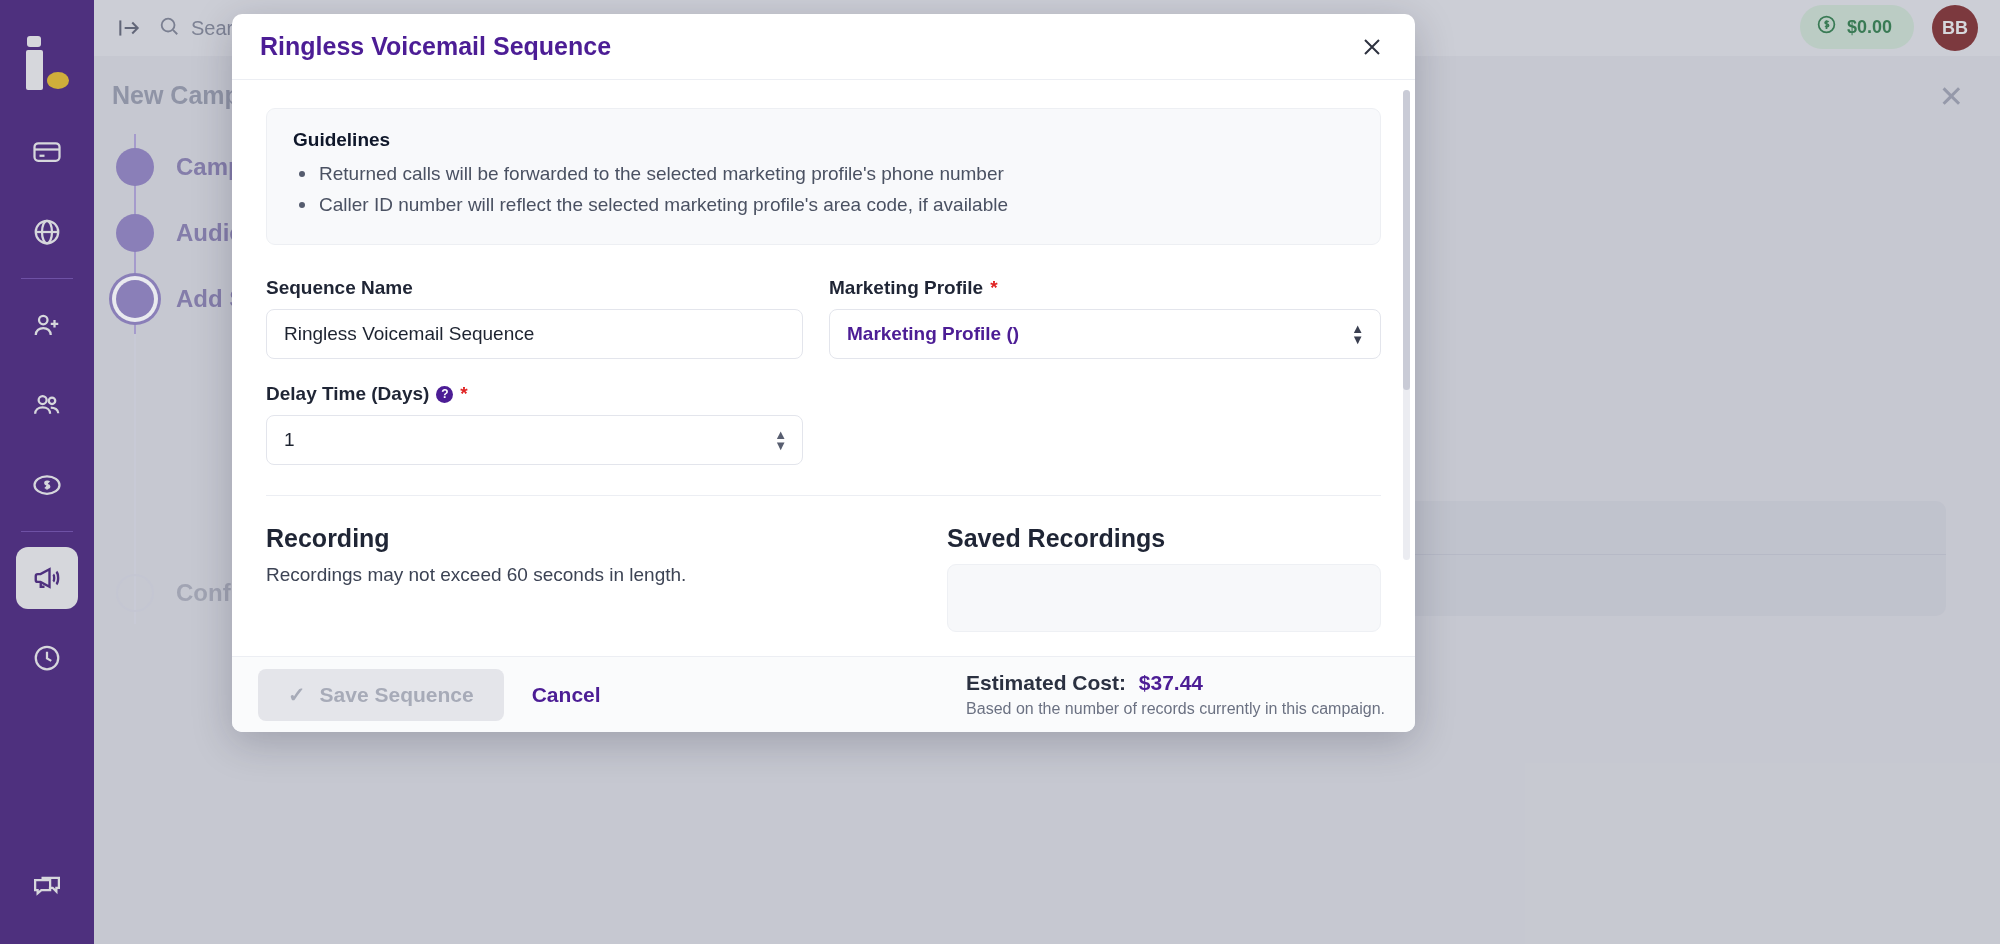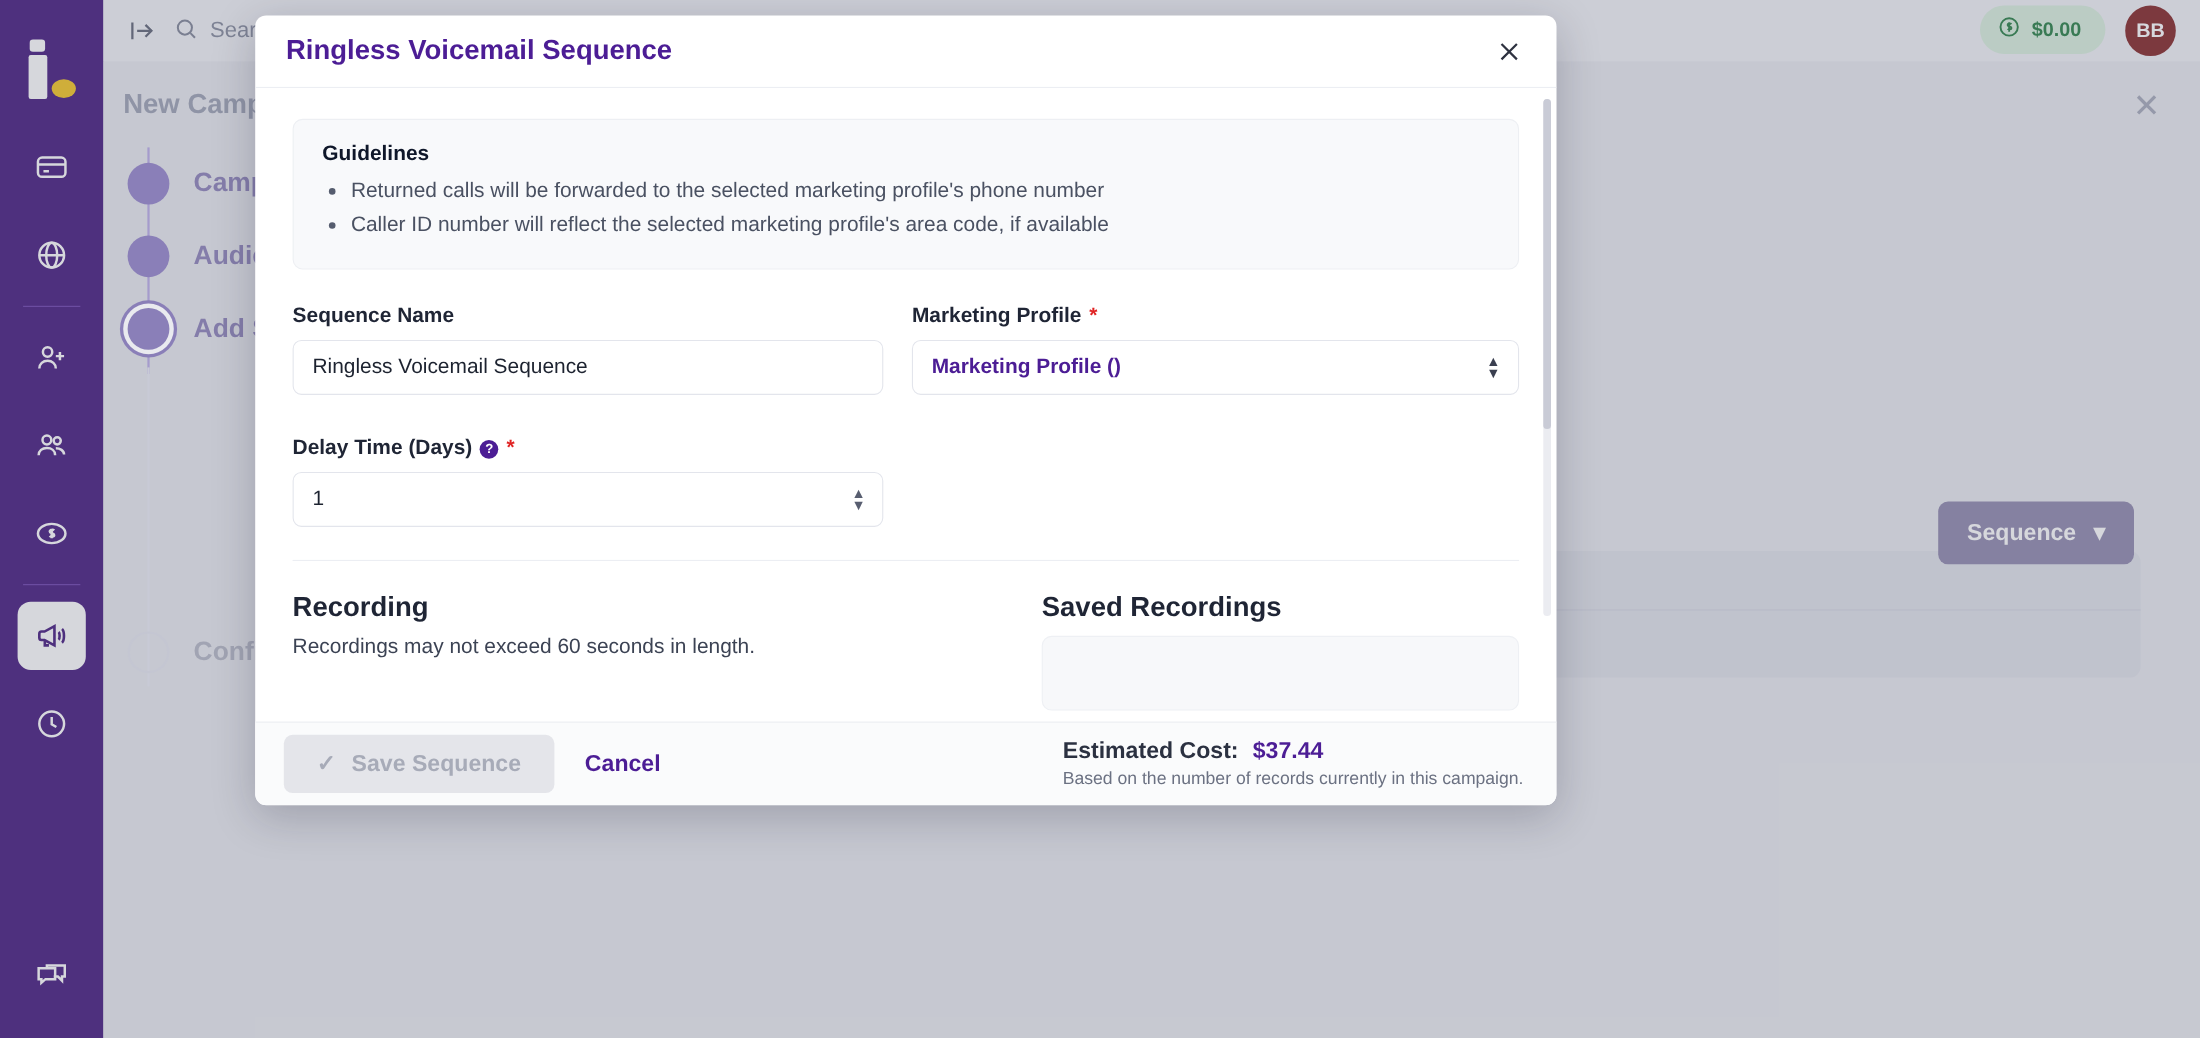--- a/index.html
+++ b/index.html
@@ -170,21 +170,21 @@
   .guidelines li {
     font-size: 19px; color: #4a5162; line-height: 1.35;
     padding-left: 26px; position: relative; margin-bottom: 5px;
   }
   .guidelines li::before {
     content: ""; position: absolute; left: 6px; top: 10px;
     width: 6px; height: 6px; border-radius: 50%; background: #555c6e;
   }
 
   .form-grid {
-    display: grid; grid-template-columns: 537px 1fr; gap: 14px 26px;
+    display: grid; grid-template-columns: 537px 1fr; gap: 0 26px;
   }
   .field { margin-bottom: 24px; }
   .field-label {
     font-size: 19px; font-weight: 700; color: #1f2535;
     margin-bottom: 10px; display: flex; align-items: center; gap: 7px;
   }
   .req { color: #e02424; font-weight: 700; }
   .help-dot {
     width: 17px; height: 17px; border-radius: 50%; background: #4c1d95;
     color: #fff; font-size: 12px; font-weight: 700;
@@ -382,24 +382,20 @@
       <div class="step-row" style="margin-top:228px;">
         <div class="step-dot empty"></div>
         <div class="step-label muted">Confirmation</div>
       </div>
     </div>
 
     <div class="table-card">
       <div class="table-head">Order</div>
     </div>
     <div class="back-link">Back</div>
-    <div class="seq-btn">
-      <span>Sequence</span>
-      <span>▾</span>
-    </div>
   </div>
 </div>
 
 <div class="overlay"></div>
 
 <div class="modal">
 
   <div class="modal-header">
     <div class="modal-title">Ringless Voicemail Sequence</div>
     <div class="modal-close">

